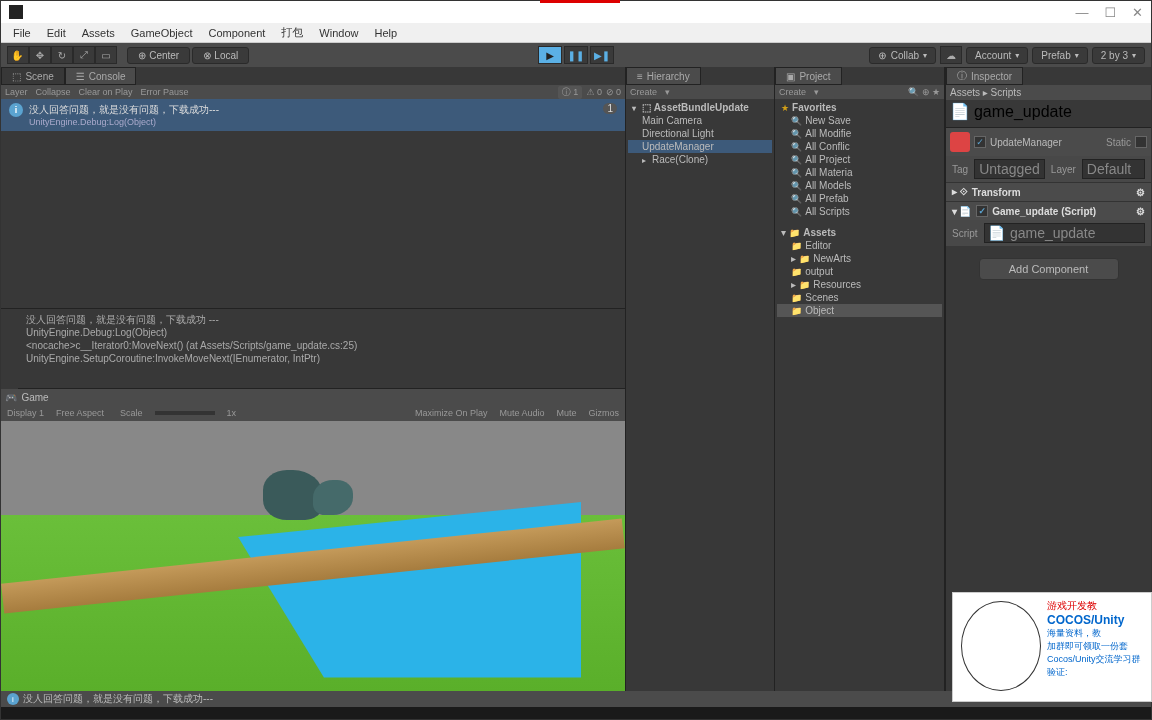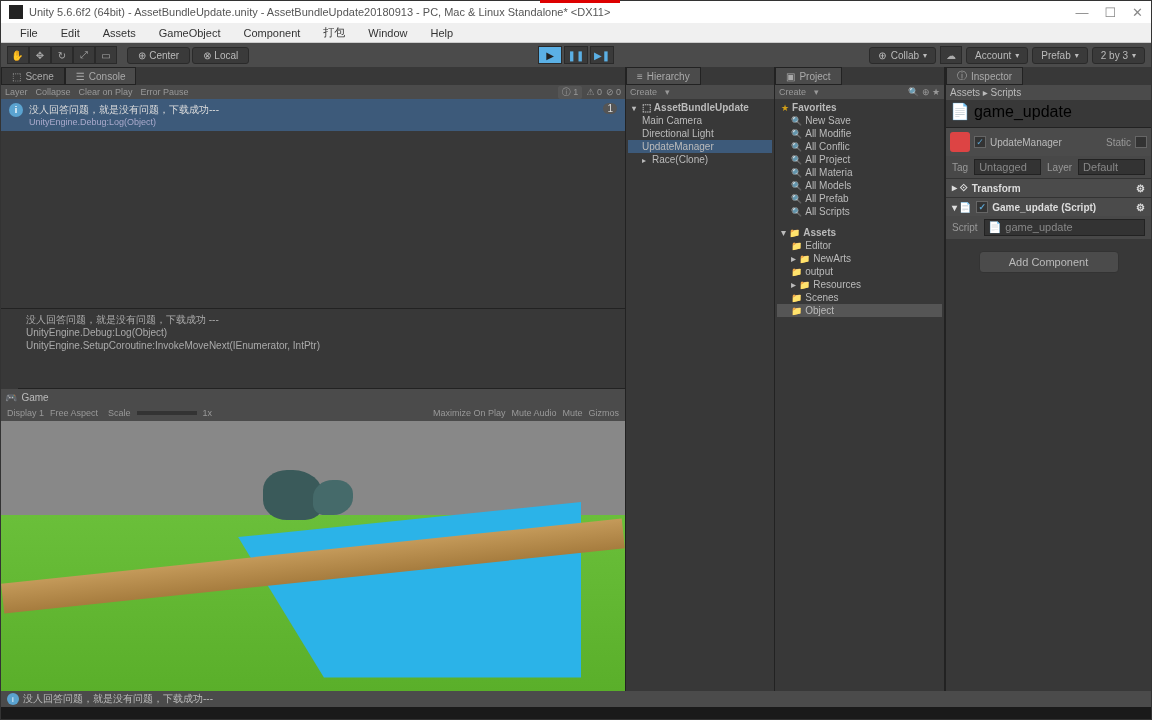--- a/index.html
+++ b/index.html
@@ -3,21 +3,21 @@
 <meta charset="utf-8">
 <style>
 * { margin: 0; padding: 0; box-sizing: border-box; font-family: Arial, sans-serif; }
 body { background: #000; overflow: hidden; width: 1152px; height: 720px; }
 .window { background: #f0f0f0; width: 100%; height: 100%; display: flex; flex-direction: column; border: 1px solid #333; }
 .titlebar { background: #fff; height: 22px; display: flex; align-items: center; padding: 0 8px; font-size: 11px; color: #555; }
 .titlebar .unity-icon { width: 14px; height: 14px; background: #222; margin-right: 6px; display: inline-block; }
 .titlebar-controls { margin-left: auto; display: flex; gap: 16px; color: #888; }
 .titlebar-controls span { cursor: pointer; font-size: 13px; }
 .menubar { background: #f0f0f0; height: 20px; display: flex; align-items: center; padding: 0 4px; font-size: 11px; color: #333; border-bottom: 1px solid #ccc; }
-.menubar span { padding: 2px 8px; cursor: pointer; margin-left: 7px; }
+.menubar span { padding: 2px 8px; cursor: pointer; }
 .toolbar { background: #4b4b4b; height: 24px; display: flex; align-items: center; padding: 0 6px; gap: 4px; }
 .tool-group { display: flex; background: #3a3a3a; border-radius: 3px; }
 .tool-btn { width: 22px; height: 18px; background: #3a3a3a; border: 1px solid #2a2a2a; color: #aaa; font-size: 10px; display: flex; align-items: center; justify-content: center; cursor: pointer; }
 .center-local { display: flex; gap: 2px; margin-left: 6px; }
 .center-local div { background: #3a3a3a; border: 1px solid #2a2a2a; padding: 2px 10px; color: #bbb; font-size: 10px; border-radius: 3px; cursor: pointer; }
 .play-controls { margin-left: auto; display: flex; gap: 2px; position: absolute; left: 50%; transform: translateX(-50%); }
 .play-controls div { width: 24px; height: 18px; background: #3a3a3a; border: 1px solid #2a2a2a; color: #5bb0e5; display: flex; align-items: center; justify-content: center; font-size: 10px; cursor: pointer; }
 .play-controls .playing { background: #5bb0e5; color: #222; }
 .right-controls { margin-left: auto; display: flex; gap: 4px; align-items: center; }
 .dropdown { background: #3a3a3a; border: 1px solid #2a2a2a; padding: 2px 8px; color: #bbb; font-size: 10px; border-radius: 3px; cursor: pointer; display: flex; align-items: center; gap: 4px; }
@@ -28,21 +28,21 @@
 .tab { background: #383838; border: 1px solid #222; padding: 2px 10px; color: #aaa; font-size: 10px; cursor: pointer; display: flex; align-items: center; gap: 4px; }
 .tab.active { background: #4b4b4b; }
 .sub-toolbar { background: #4b4b4b; height: 14px; display: flex; align-items: center; padding: 0 4px; gap: 8px; font-size: 9px; color: #999; }
 .sub-toolbar span { cursor: pointer; }
 .console-area { flex: 0 0 auto; height: 210px; background: #383838; border-bottom: 1px solid #222; }
 .console-entry { background: #3d5a7a; padding: 4px 8px; font-size: 10px; color: #ddd; display: flex; align-items: flex-start; gap: 6px; }
 .console-entry .info-icon { width: 14px; height: 14px; background: #5ba3d0; border-radius: 50%; color: #fff; display: flex; align-items: center; justify-content: center; font-size: 9px; font-weight: bold; }
 .console-detail { height: 80px; background: #383838; padding: 4px 8px; font-size: 10px; color: #aaa; line-height: 1.3; border-bottom: 1px solid #222; margin-left: 17px; }
 .game-header { background: #4b4b4b; height: 16px; display: flex; align-items: center; padding: 0 4px; }
 .game-title { font-size: 10px; color: #bbb; display: flex; align-items: center; gap: 4px; }
-.game-toolbar { background: #4b4b4b; height: 16px; display: flex; align-items: center; padding: 0 6px; font-size: 9px; color: #999; gap: 6px; }
+.game-toolbar { background: #4b4b4b; height: 16px; display: flex; align-items: center; padding: 0 6px; font-size: 9px; color: #999; gap: 12px; }
 .game-view { flex: 1; background: linear-gradient(180deg, #888 0%, #888 35%, #6abf3a 35%, #5aaf2a 100%); position: relative; overflow: hidden; }
 .water { position: absolute; top: 30%; left: 38%; width: 55%; height: 65%; background: #2bb3e8; clip-path: polygon(0 20%, 100% 0, 100% 100%, 25% 100%); }
 .bridge { position: absolute; top: 48%; left: 0; width: 100%; height: 30px; background: linear-gradient(180deg, #c49a5a, #a67c3e); transform: rotate(-6deg); }
 .rocks { position: absolute; top: 18%; left: 42%; width: 60px; height: 50px; background: #3a5a5a; border-radius: 40% 50% 30% 40%; }
 .rocks2 { position: absolute; top: 22%; left: 50%; width: 40px; height: 35px; background: #456a6a; border-radius: 50% 40% 50% 30%; }
 .mid-panel { width: 150px; background: #383838; border-left: 1px solid #222; border-right: 1px solid #222; display: flex; flex-direction: column; }
 .hierarchy-list { flex: 1; padding: 2px; font-size: 10px; color: #bbb; }
 .h-item { padding: 1px 4px 1px 14px; cursor: pointer; }
 .h-item.selected { background: #3d5a7a; }
 .h-item.root { padding-left: 4px; font-weight: bold; }
@@ -62,32 +62,31 @@
 .component-header { background: #4b4b4b; padding: 3px 6px; display: flex; align-items: center; font-size: 10px; color: #ddd; gap: 4px; border-top: 1px solid #333; font-weight: bold; }
 .add-component { margin: 12px auto; padding: 4px 20px; background: #4b4b4b; border: 1px solid #333; border-radius: 4px; color: #bbb; font-size: 11px; cursor: pointer; width: 140px; text-align: center; }
 .status-bar { background: #4b4b4b; height: 16px; display: flex; align-items: center; padding: 0 6px; font-size: 10px; color: #bbb; }
 .status-bar .info-icon-sm { width: 12px; height: 12px; background: #5ba3d0; border-radius: 50%; color: #fff; display: flex; align-items: center; justify-content: center; font-size: 8px; margin-right: 4px; }
 .overlay-ad { position: absolute; bottom: 18px; right: 0; width: 200px; height: 110px; background: #fff; border: 1px solid #ccc; display: flex; padding: 4px; }
 .overlay-ad .face { width: 80px; height: 90px; border: 1px solid #333; border-radius: 50%; margin: 4px; }
 .overlay-ad .text { font-size: 10px; color: #d00; padding: 2px; }
 .overlay-ad .text .blue { color: #06c; font-weight: bold; font-size: 12px; }
 .checkbox { width: 12px; height: 12px; background: #333; border: 1px solid #666; display: inline-flex; align-items: center; justify-content: center; color: #5ba3d0; font-size: 9px; }
 .field-label { color: #999; font-size: 10px; text-align: right; }
-.field-value { background: #333; border: 1px solid #222; padding: 1px 4px; color: #888; font-size: 11px; flex: 1; }
+.field-value { background: #333; border: 1px solid #222; padding: 1px 4px; color: #888; font-size: 14px; flex: 1; }
 .taskbar { background: #1a1a1a; height: 12px; }
 .red-bar { position: absolute; top: 0; left: 540px; width: 80px; height: 3px; background: #d00; }
 </style>
 </head>
 <body>
 
 <div class="window">
   <div class="red-bar"></div>
   <div class="titlebar">
     <span class="unity-icon"></span>
-    <span>Unity 5.6.6f2 (64bit) - AssetBundleUpdate.unity - AssetBundleUpdate20180913 - PC, Mac &amp; Linux Standalone* &lt;DX11&gt;</span>
     <div class="titlebar-controls">
       <span>—</span>
       <span>☐</span>
       <span>✕</span>
     </div>
   </div>
 
   <div class="menubar">
     <span>File</span>
     <span>Edit</span>
@@ -154,20 +153,21 @@
           <div>
             <div>没人回答问题，就是没有问题，下载成功---</div>
             <div style="font-size:9px;color:#aac;">UnityEngine.Debug:Log(Object)</div>
           </div>
           <span style="margin-left:auto;background:#555;padding:0 4px;border-radius:6px;">1</span>
         </div>
       </div>
       <div class="console-detail">
         <div>没人回答问题，就是没有问题，下载成功 ---</div>
         <div>UnityEngine.Debug:Log(Object)</div>
+        <div>&lt;nocache&gt;c__Iterator0:MoveNext() (at Assets/Scripts/game_update.cs:25)</div>
         <div>UnityEngine.SetupCoroutine:InvokeMoveNext(IEnumerator, IntPtr)</div>
       </div>
 
       <div class="game-header">
         <div class="game-title">🎮 <span>Game</span></div>
       </div>
       <div class="game-toolbar">
         <span>Display 1</span>
         <span>Free Aspect</span>
         <span style="margin-left:4px;">Scale</span>
@@ -297,13 +297,24 @@
       <div class="add-component">Add Component</div>
     </div>
   </div>
 
   <div class="status-bar">
     <span class="info-icon-sm">i</span>
     <span>没人回答问题，就是没有问题，下载成功---</span>
   </div>
   <div class="taskbar"></div>
 
+  <div class="overlay-ad">
+    <div class="face"></div>
+    <div class="text">
+      <div>游戏开发教</div>
+      <div class="blue">COCOS/Unity</div>
+      <div style="color:#06c;font-size:9px;">海量资料，教</div>
+      <div style="color:#06c;font-size:9px;">加群即可领取一份套</div>
+      <div style="color:#06c;font-size:9px;">Cocos/Unity交流学习群</div>
+      <div style="color:#06c;font-size:9px;">验证:</div>
+    </div>
+  </div>
 </div>
 
 </body></html>

